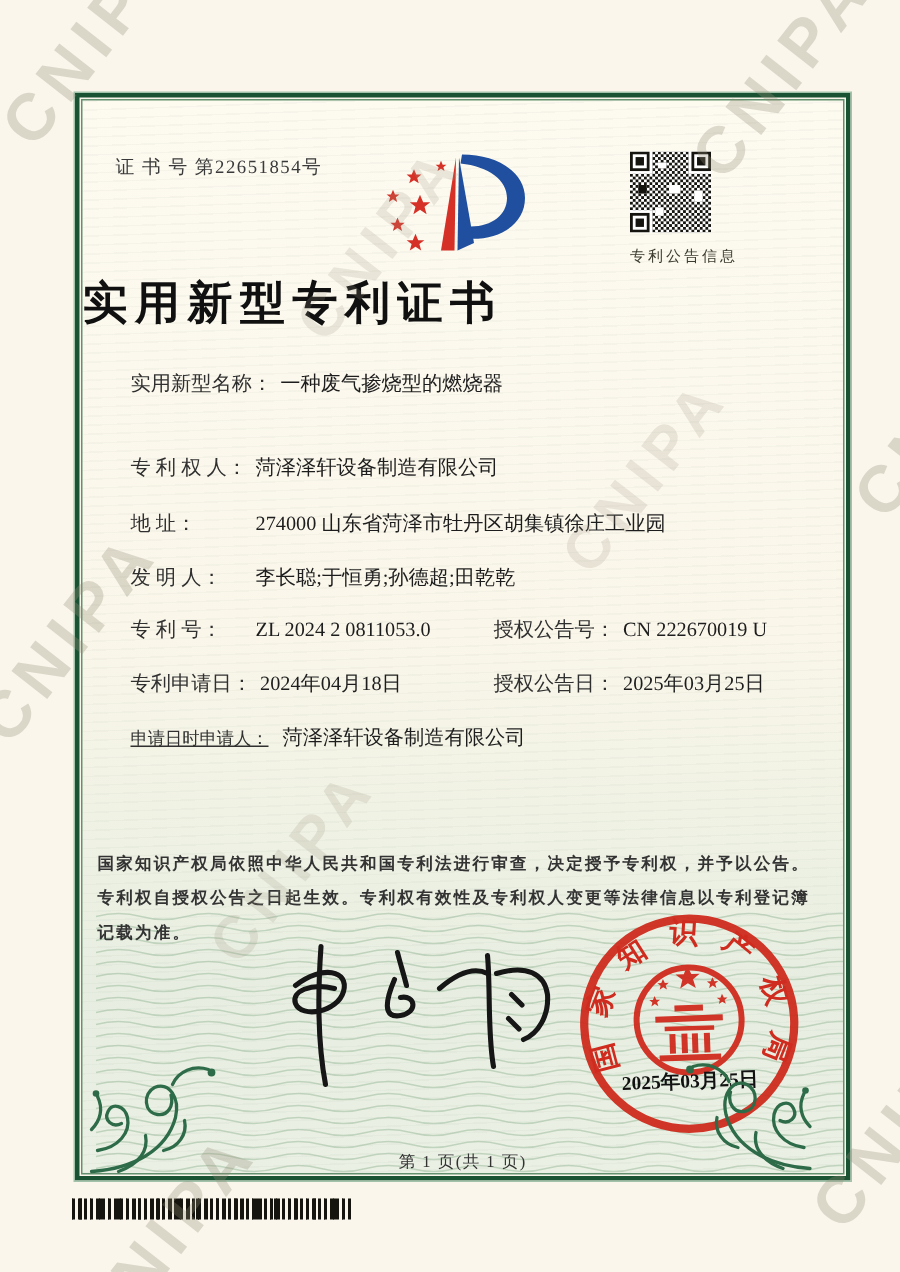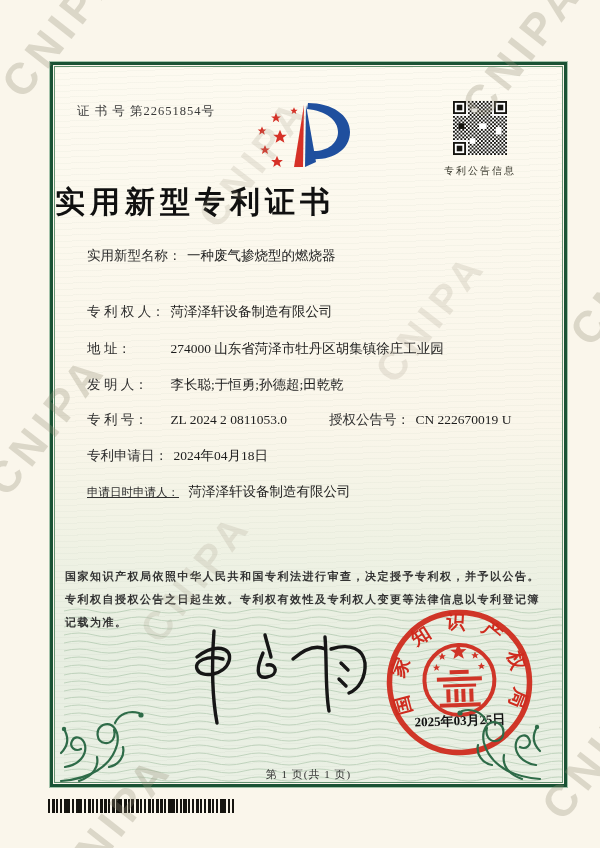--- a/index.html
+++ b/index.html
@@ -20,21 +20,21 @@
        repeating-linear-gradient(178deg, rgba(140,160,140,0.06) 0 1px, rgba(0,0,0,0) 1px 6px),
        linear-gradient(180deg,#fdfaf0 0%,#faf6ea 50%,#f0f2e4 66%,#e7eee1 82%,#eaf0e4 100%);}
   .content{position:absolute;inset:0;font-size:13.5px;color:#222;}
 
   .waves{position:absolute;left:0;top:540px;width:100%;height:175px;opacity:.55;}
 
   .cert-no{position:absolute;left:22px;top:36px;font-size:12.5px;color:#3a3a3a;letter-spacing:1px;}
 
   .logo{position:absolute;left:197px;top:34px;}
 
-  .qr-wrap{position:absolute;left:365px;top:34px;width:120px;text-align:center;}
+  .qr-wrap{position:absolute;left:365px;top:34px;width:120px;text-align:left;}
   .qr-label{margin-top:5px;font-size:10px;letter-spacing:2px;color:#3c3c30;}
 
   .title{position:absolute;left:0;top:115px;width:100%;text-align:left;
          font-size:30px;font-weight:bold;letter-spacing:5px;color:#101010;}
 
   .row{position:absolute;left:32px;right:12px;white-space:nowrap;}
   .lab{display:inline-block;min-width:78px;color:#303030;}
   .val{margin-left:2px;color:#1d1d1d;}
   .g2{position:absolute;left:242px;}
   .small-lab .lab{font-size:11.5px;min-width:96px;text-decoration:underline;}
@@ -187,20 +187,24 @@
           <span class="val">ZL 2024 2 0811053.0</span>
           <span class="g2">
             <span class="lab" style="min-width:0">授权公告号：</span>
             <span class="val">CN 222670019 U</span>
           </span>
         </div>
 
         <div class="row" style="top:380px">
           <span class="lab">专利申请日：</span>
           <span class="val">2024年04月18日</span>
+          <span class="g2">
+            <span class="lab" style="min-width:0">授权公告日：</span>
+            <span class="val">2025年03月25日</span>
+          </span>
         </div>
 
         <div class="row small-lab" style="top:416px">
           <span class="lab">申请日时申请人：</span>
           <span class="val">菏泽泽轩设备制造有限公司</span>
         </div>
 
 
         <div class="statement">
           <div>国家知识产权局依照中华人民共和国专利法进行审查，决定授予专利权，并予以公告。</div>

